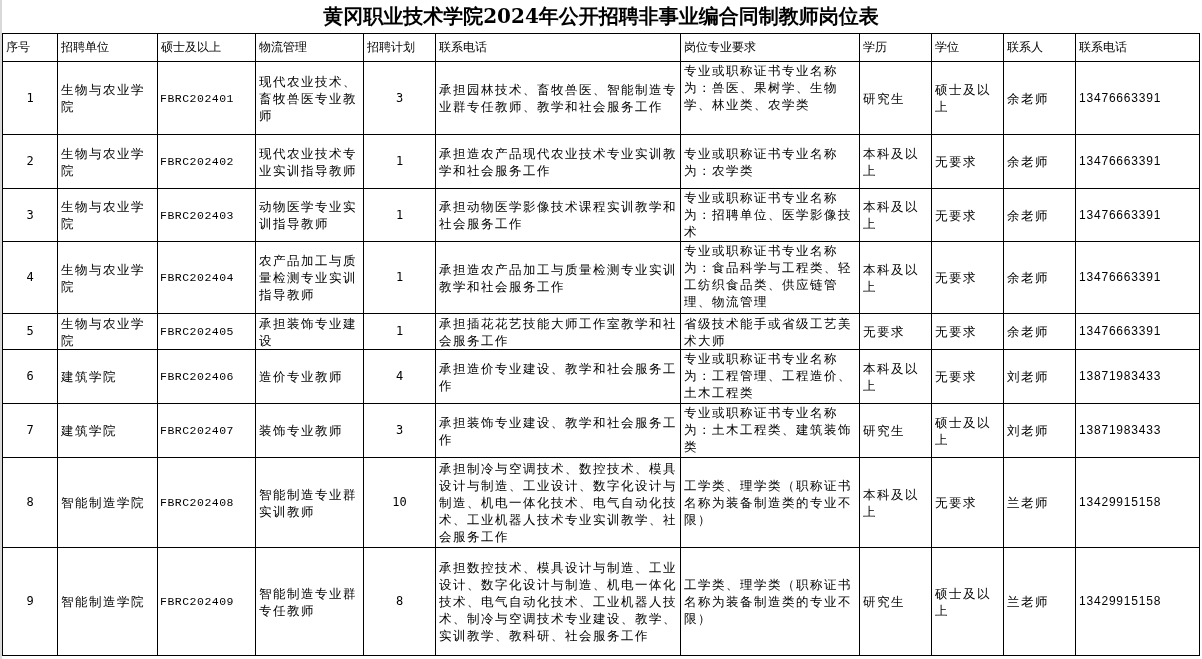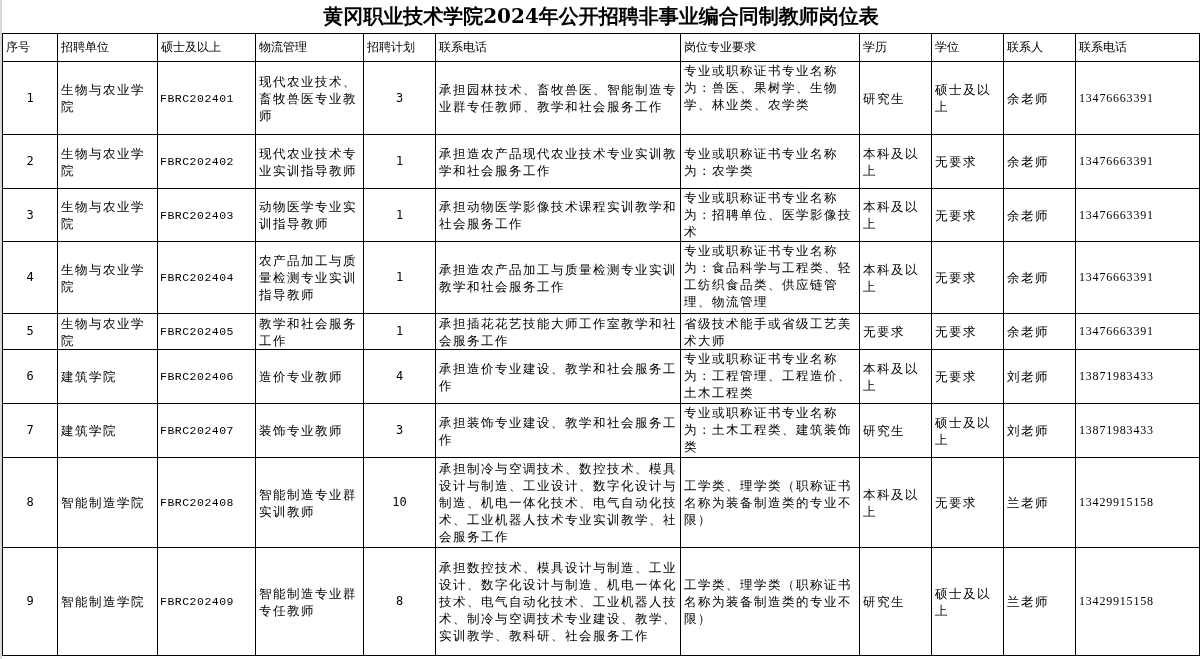--- a/index.html
+++ b/index.html
@@ -5,21 +5,21 @@
   html, body { margin: 0; padding: 0; background: #ffffff; }
   body { width: 1202px; height: 659px; overflow: hidden; position: relative; font-family: "DejaVu Sans", sans-serif; color: #000; }
   .left-strip { position: absolute; left: 0; top: 0; width: 2px; height: 659px; background: #d9d9d9; }
   .title { position: absolute; left: 0; top: 0; width: 1202px; height: 33px; line-height: 33px; text-align: center; font-family: "DejaVu Serif", serif; font-weight: bold; font-size: 20px; letter-spacing: 0px; }
   table { position: absolute; left: 2px; top: 33px; border-collapse: collapse; table-layout: fixed; }
   td, th { border: 1px solid #000; padding: 0 3px; vertical-align: middle; font-size: 12.5px; line-height: 17px; overflow: hidden; text-align: left; font-weight: normal; word-break: break-all; }
   th { font-size: 12px; height: 27px; line-height: 27px; }
   td { letter-spacing: 1.5px; }
   td.num { text-align: center; letter-spacing: 0; font-family: "DejaVu Sans Mono", monospace; font-size: 12px; }
   td.code { font-family: Liberation Mono, monospace; font-size: 11.5px; letter-spacing: 0.5px; padding-left: 2px; }
-  td.phone { font-family: Liberation Serif, serif; font-size: 12px; letter-spacing: 0.8px; }
+  td.phone { font-family: Liberation Sans, sans-serif; font-size: 12px; letter-spacing: 0.8px; }
   td.top { vertical-align: top; }
 </style>
 </head>
 <body>
 
 <div class="left-strip"></div>
 <div class="title">黄冈职业技术学院2024年公开招聘非事业编合同制教师岗位表</div>
 
 <table>
   <colgroup>
@@ -100,21 +100,21 @@
       <td class="top">专业或职称证书专业名称为：食品科学与工程类、轻工纺织食品类、供应链管理、物流管理</td>
       <td>本科及以上</td>
       <td>无要求</td>
       <td>余老师</td>
       <td class="phone">13476663391</td>
     </tr>
     <tr style="height:36px">
       <td class="num">5</td>
       <td>生物与农业学院</td>
       <td class="code">FBRC202405</td>
-      <td>教学和社会服务工作</td>
+      <td>承担装饰专业建设</td>
       <td class="num">1</td>
       <td>承担插花花艺技能大师工作室教学和社会服务工作</td>
       <td>省级技术能手或省级工艺美术大师</td>
       <td>无要求</td>
       <td>无要求</td>
       <td>余老师</td>
       <td class="phone">13476663391</td>
     </tr>
     <tr style="height:54px">
       <td class="num">6</td>

